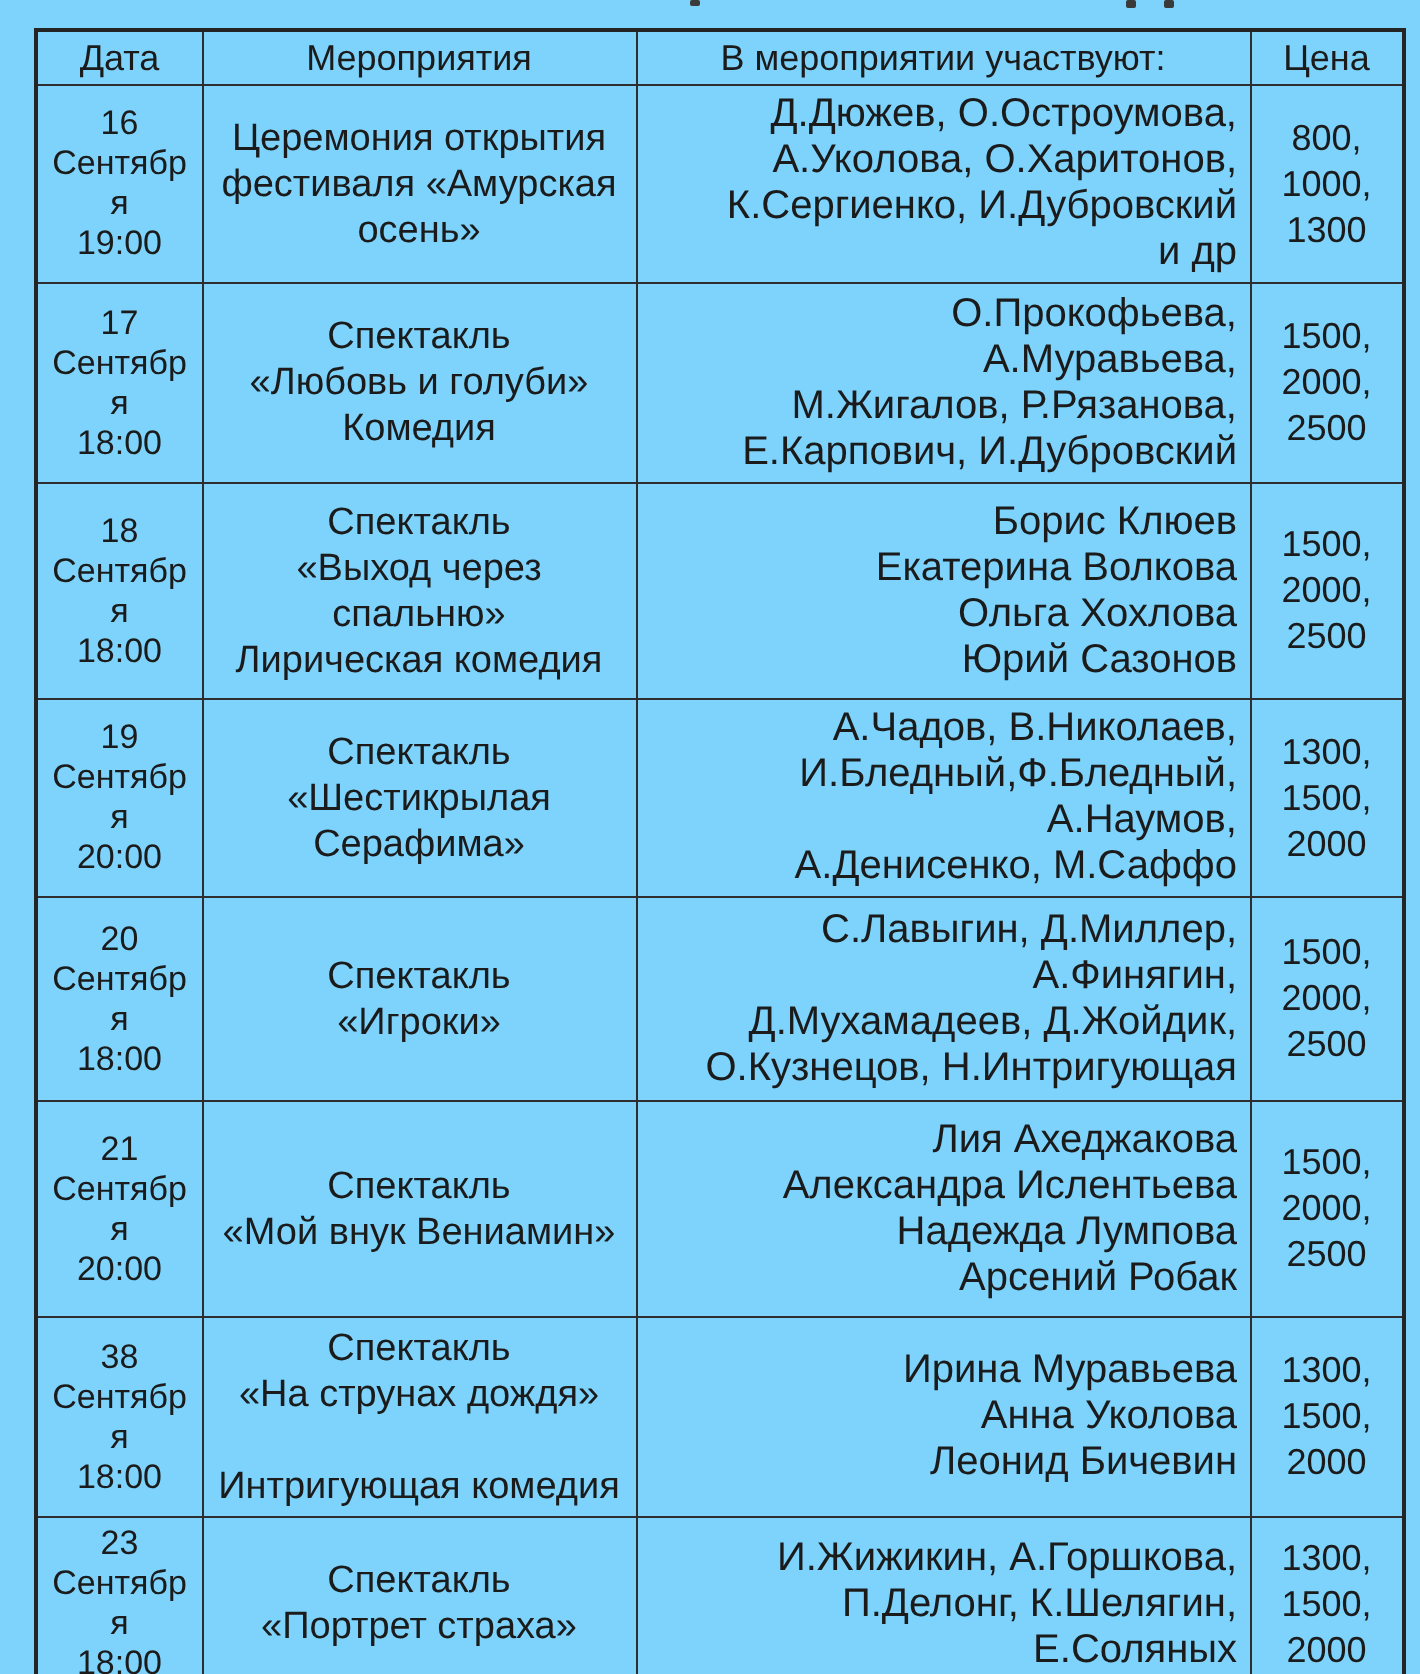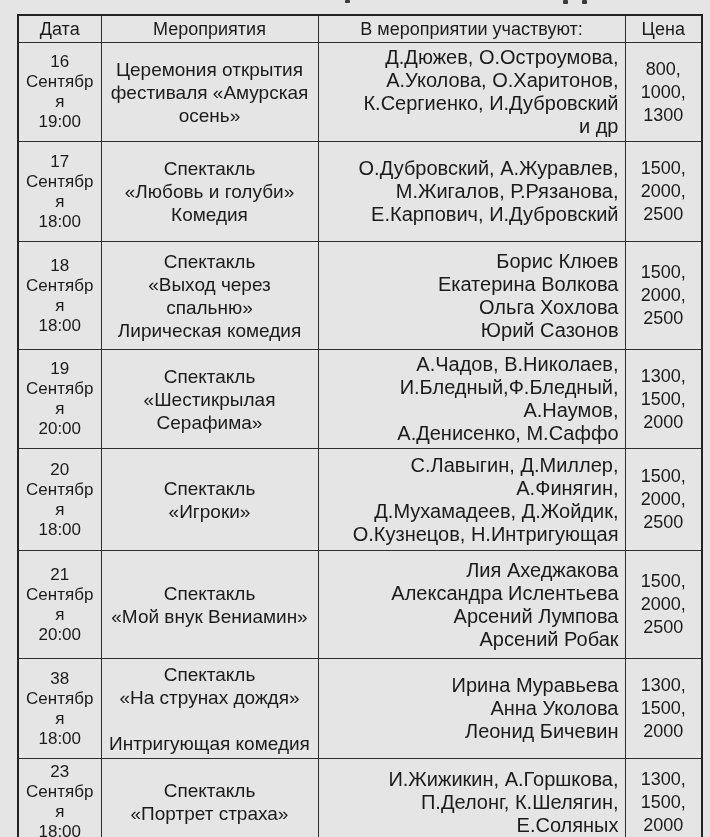--- a/index.html
+++ b/index.html
@@ -5,21 +5,21 @@
   html,body{margin:0;padding:0;}
   body{
     width:710px;height:837px;
     background:#ffffff;
     font-family:"Liberation Sans","DejaVu Sans",sans-serif;
     color:#1b1b1b;
   }
   .page{
     position:relative;
     width:710px;height:837px;
-    background:#e5e5e5;
+    background:#7dd3fc;
     overflow:hidden;
   }
   
   .frag{position:absolute;top:0;height:3px;width:5px;background:#3a3a3a;border-radius:1px;}
   .frag1{left:345px;}
   .frag2{left:563px;height:4px;}
   .frag3{left:582px;height:4px;}
 
   table.schedule{
     position:absolute;left:17px;top:14px;
@@ -139,21 +139,21 @@
             <div>Сентябр</div>
             <div>я</div>
             <div>18:00</div>
           </td>
           <td class="event-cell">
             <div>Спектакль</div>
             <div class="bold">«Любовь и голуби»</div>
             <div>Комедия</div>
           </td>
           <td class="participants-cell">
-            <div>О.Дубровский, А.Журавлев,</div>
+            <div>О.Прокофьева, А.Муравьева,</div>
             <div>М.Жигалов, Р.Рязанова,</div>
             <div>Е.Карпович, И.Дубровский</div>
           </td>
           <td class="price-cell">
             <div>1500,</div>
             <div>2000,</div>
             <div>2500</div>
           </td>
         </tr>
         <tr>
@@ -233,21 +233,21 @@
             <div>я</div>
             <div>20:00</div>
           </td>
           <td class="event-cell">
             <div>Спектакль</div>
             <div class="bold">«Мой внук Вениамин»</div>
           </td>
           <td class="participants-cell">
             <div>Лия Ахеджакова</div>
             <div>Александра Ислентьева</div>
-            <div>Арсений Лумпова</div>
+            <div>Надежда Лумпова</div>
             <div>Арсений Робак</div>
           </td>
           <td class="price-cell">
             <div>1500,</div>
             <div>2000,</div>
             <div>2500</div>
           </td>
         </tr>
         <tr>
           <td class="date-cell">

